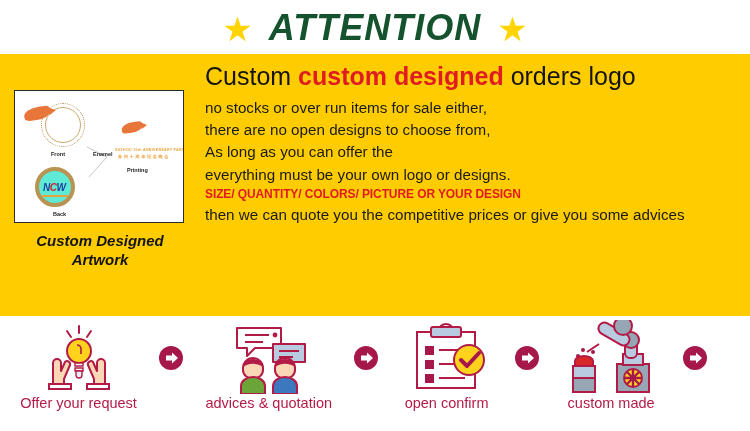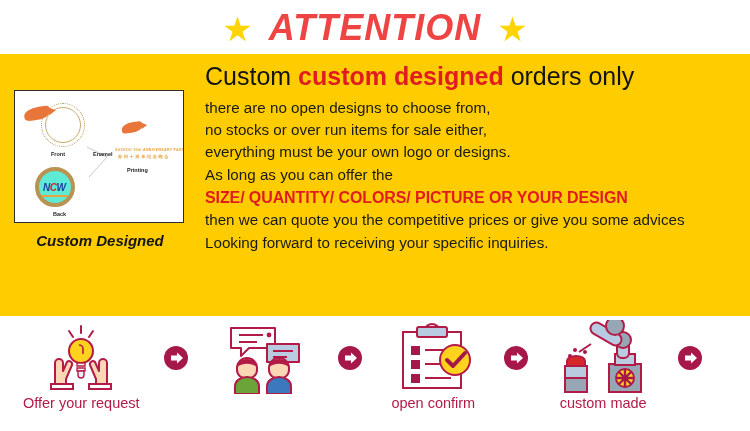--- a/index.html
+++ b/index.html
@@ -38,21 +38,21 @@
     line-height: 1;
     position: relative;
     top: 1px;
   }
   .attention {
     font-family: "Liberation Sans", sans-serif;
     font-style: italic;
     font-weight: bold;
     font-size: 36px;
     letter-spacing: 1px;
-    color: #ef4444;
+    color: #14532d;
     line-height: 1;
   }
 
   
   .band {
     position: absolute;
     left: 0; top: 54px;
     width: 750px;
     height: 262px;
     background: #FFCC00;
@@ -198,21 +198,21 @@
   .body-line {
     font-family: "Liberation Sans", sans-serif;
     font-size: 15.2px;
     line-height: 1.47;
     color: #1a1a1a;
     white-space: nowrap;
   }
   .body-line.emph {
     color: #E01B22;
     font-weight: bold;
-    font-size: 16px;
+    font-size: 12px;
     letter-spacing: -0.1px;
   }
 
   
   .footer {
     position: absolute;
     left: 0; top: 316px;
     width: 750px;
     height: 115px;
     background: #ffffff;
@@ -290,33 +290,33 @@
         </svg>
         <div class="aw-label lbl-enamel">Enamel</div>
 
         <div class="fish fish-print"></div>
         <div class="print-text1">SUZHOU 10th ANNIVERSARY PARTY</div>
         <div class="print-text2">苏州十周年纪念晚会</div>
         <div class="aw-label lbl-printing">Printing</div>
       </div>
       <div class="artwork-caption">
         <div>Custom Designed</div>
+        <div>Artwork</div>
       </div>
     </div>
 
     <div class="textblock">
-      <div class="headline"><span>Custom </span><span class="hl-red">custom designed</span><span> orders only</span></div>
-
+      <div class="headline"><span>Custom </span><span class="hl-red">custom designed</span><span> orders logo</span></div>
+
+      <div class="body-line">no stocks or over run items for sale either,</div>
       <div class="body-line">there are no open designs to choose from,</div>
-      <div class="body-line">no stocks or over run items for sale either,</div>
+      <div class="body-line">As long as you can offer the</div>
       <div class="body-line">everything must be your own logo or designs.</div>
-      <div class="body-line">As long as you can offer the</div>
       <div class="body-line emph">SIZE/ QUANTITY/ COLORS/ PICTURE OR YOUR DESIGN</div>
       <div class="body-line">then we can quote you the competitive prices or give you some advices</div>
-      <div class="body-line">Looking forward to receiving your specific inquiries.</div>
     </div>
   </div>
 
   <div class="footer">
     <div class="steps">
 
       <div class="sp"></div>
 
       <div class="step">
         <div class="step-icon">
@@ -365,20 +365,21 @@
 
             <path d="M24 46 a10 10 0 0 1 20 0 v2 a10 9 0 0 1 -20 0 z" fill="#FBD7B5" stroke="#B31B47" stroke-width="2"></path>
             <path d="M24 45 a10 8 0 0 1 20 0 a12 7 0 0 0 -20 0 z" fill="#B31B47"></path>
             <path d="M22 72 v-8 a12 9 0 0 1 24 0 v8 z" fill="#6BA53A" stroke="#B31B47" stroke-width="2"></path>
 
             <path d="M56 46 a10 10 0 0 1 20 0 v2 a10 9 0 0 1 -20 0 z" fill="#FBD7B5" stroke="#B31B47" stroke-width="2"></path>
             <path d="M56 45 a10 8 0 0 1 20 0 a12 7 0 0 0 -20 0 z" fill="#B31B47"></path>
             <path d="M54 72 v-8 a12 9 0 0 1 24 0 v8 z" fill="#3C78BE" stroke="#B31B47" stroke-width="2"></path>
           </svg>
         </div>
+        <div class="step-label">advices &amp; quotation</div>
       </div>
 
       <div class="sp"></div>
 
       <div class="arrow-cell">
         <svg width="28" height="28" viewBox="0 0 28 28">
           <circle cx="14" cy="14" r="12" fill="#A6184A"></circle>
           <path d="M9 11.5 h6 v-3 l6 5.5 l-6 5.5 v-3 h-6 z" fill="#ffffff"></path>
         </svg>
       </div>

